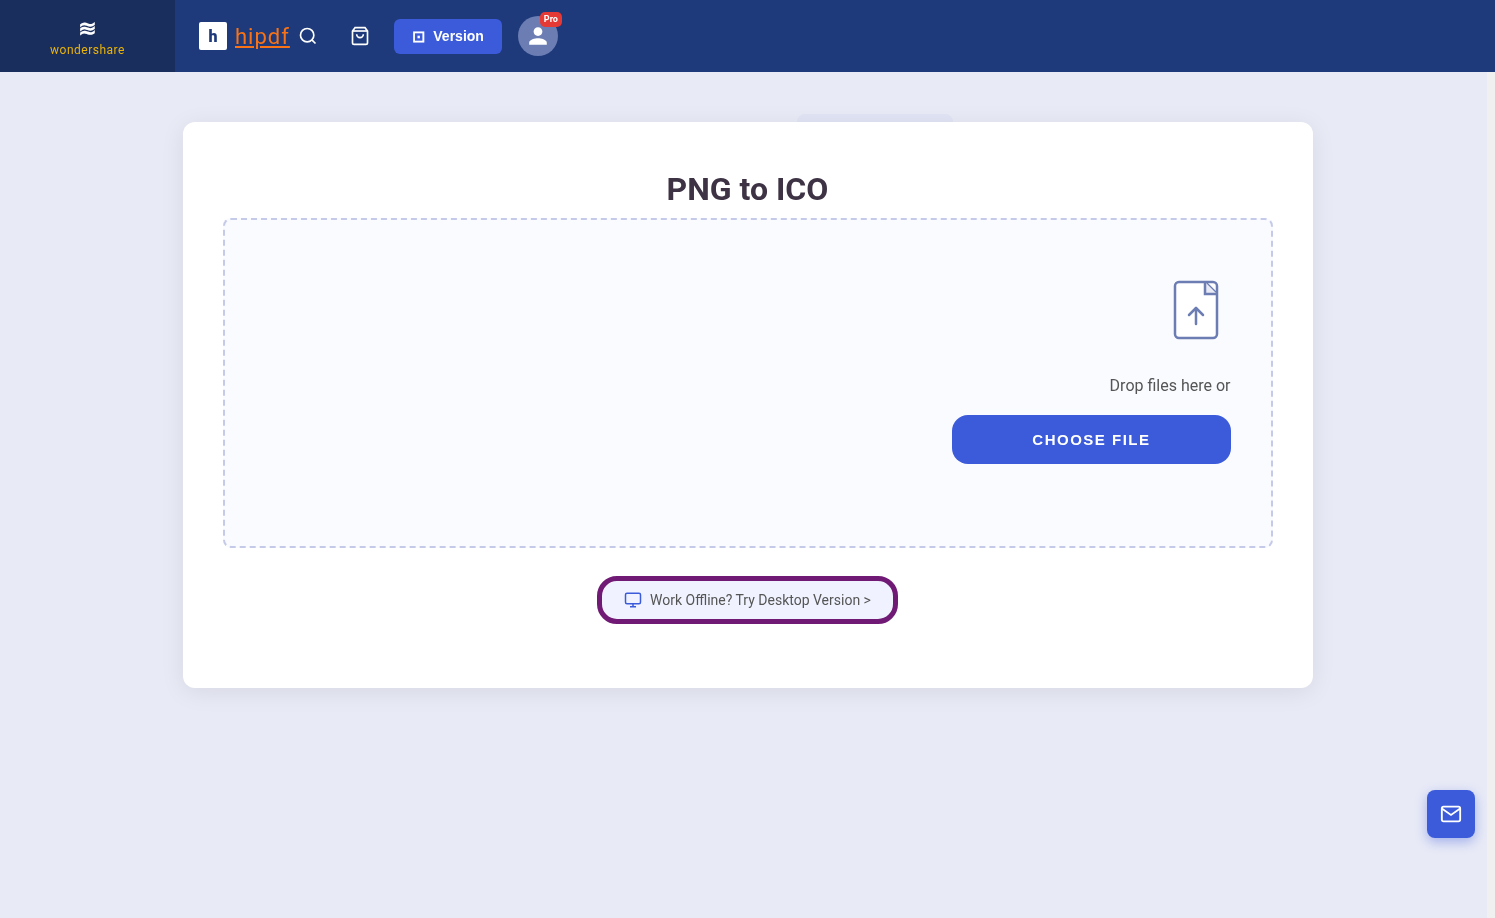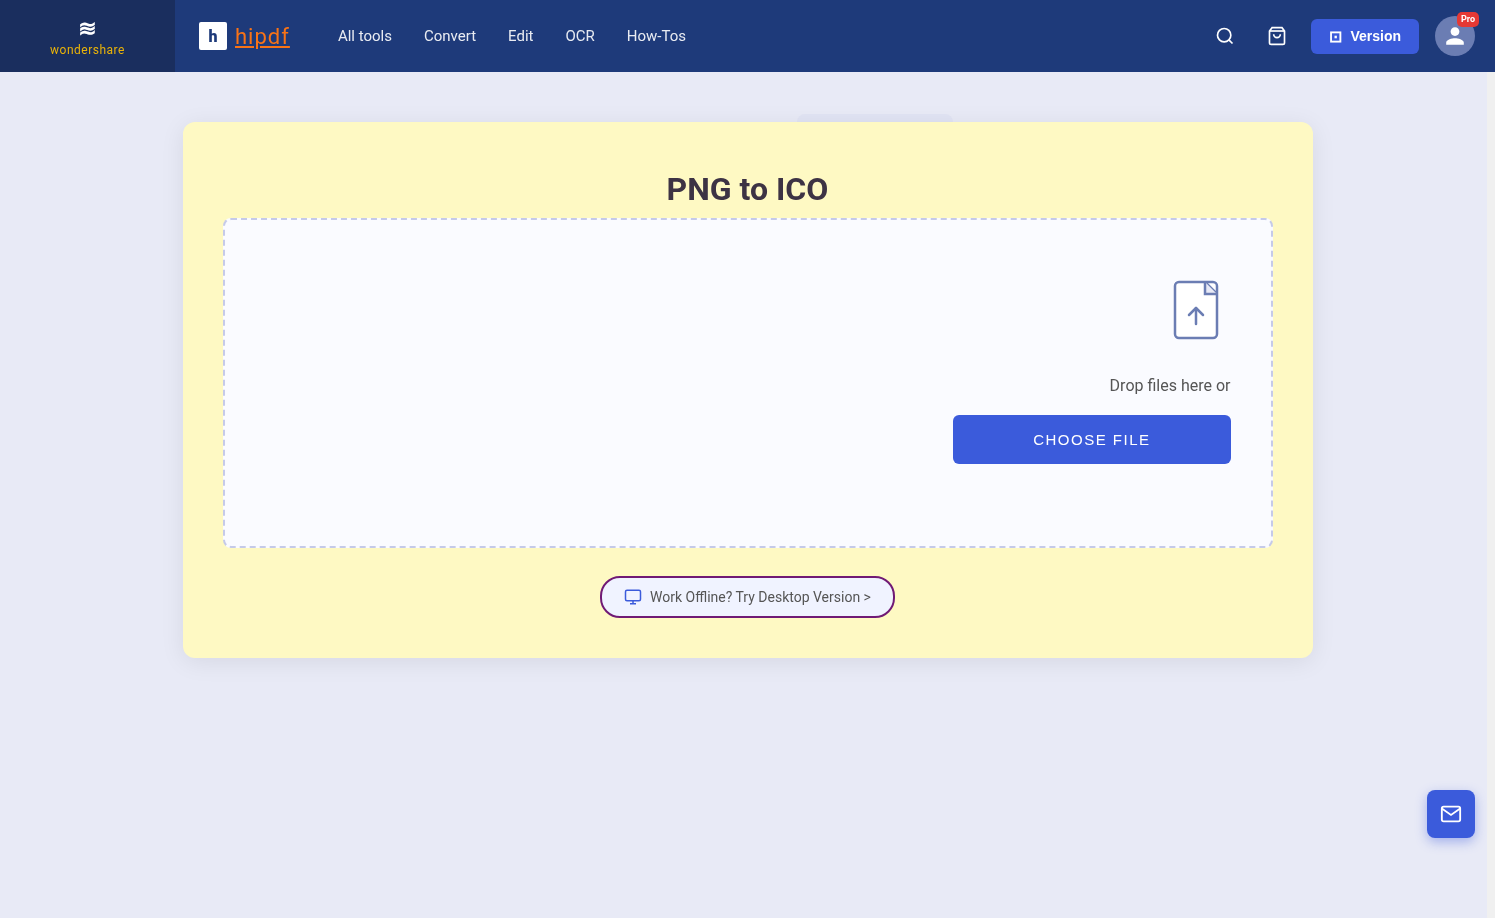--- a/index.html
+++ b/index.html
@@ -166,23 +166,23 @@
       opacity: 0.4;
     }
     .deco-item {
       display: flex;
       flex-direction: column;
       align-items: center;
       color: #7986cb;
       font-size: 40px;
     }
     .card {
-      background: #fef9c3;
+      background: #ffffff;
       border-radius: 12px;
-      padding: 48px 40px 40px;
+      padding: 48px 40px 64px;
       box-shadow: 0 4px 24px rgba(0,0,0,0.08);
     }
     .card-title {
       text-align: center;
       font-size: 32px;
       font-weight: 700;
       color: #3d3344;
       margin-bottom: 10px;
     }
     .card-subtitle {
@@ -211,24 +211,24 @@
     }
     .drop-text {
       font-size: 16px;
       color: #555;
       margin-bottom: 20px;
     }
     .choose-btn {
       background: #3b5bdb;
       color: white;
       border: none;
-      border-radius: 6px;
+      border-radius: 16px;
       padding: 16px 80px;
       font-size: 15px;
-      font-weight: 400;
+      font-weight: 700;
       letter-spacing: 1.5px;
       cursor: pointer;
       margin-bottom: 32px;
     }
     .cloud-icons {
       display: flex;
       align-items: center;
       gap: 28px;
     }
     .cloud-icon-item {
@@ -241,21 +241,21 @@
     }
 
     
     .offline-banner {
       display: flex;
       align-items: center;
       justify-content: center;
       gap: 8px;
       margin-top: 28px;
       background: #f0f3ff;
-      border: 2px solid #701a75;
+      border: 5px solid #701a75;
       border-radius: 20px;
       padding: 10px 22px;
       width: fit-content;
       margin-left: auto;
       margin-right: auto;
       cursor: pointer;
     }
     .offline-text {
       font-size: 14px;
       color: #555;
@@ -313,27 +313,20 @@
     <span class="brand-wondershare">wondershare</span>
   </div>
 
   <div class="hipdf-logo">
     <div class="hipdf-square">
       <span style="color:#1e3a7a;font-weight:900;font-size:16px;">h</span>
     </div>
     <span class="hipdf-text">hipdf</span>
   </div>
 
-  <div class="nav-links">
-    <a class="nav-link">All tools</a>
-    <a class="nav-link">Convert</a>
-    <a class="nav-link">Edit</a>
-    <a class="nav-link">OCR</a>
-    <a class="nav-link">How-Tos</a>
-  </div>
 
   <div class="nav-actions">
     <button class="nav-icon-btn">
       <svg width="20" height="20" viewBox="0 0 24 24" fill="none" stroke="currentColor" stroke-width="2">
         <circle cx="11" cy="11" r="8"></circle>
           <path d="m21 21-4.35-4.35"></path>
       </svg>
     </button>
     <button class="nav-icon-btn">
       <svg width="20" height="20" viewBox="0 0 24 24" fill="none" stroke="currentColor" stroke-width="2">

